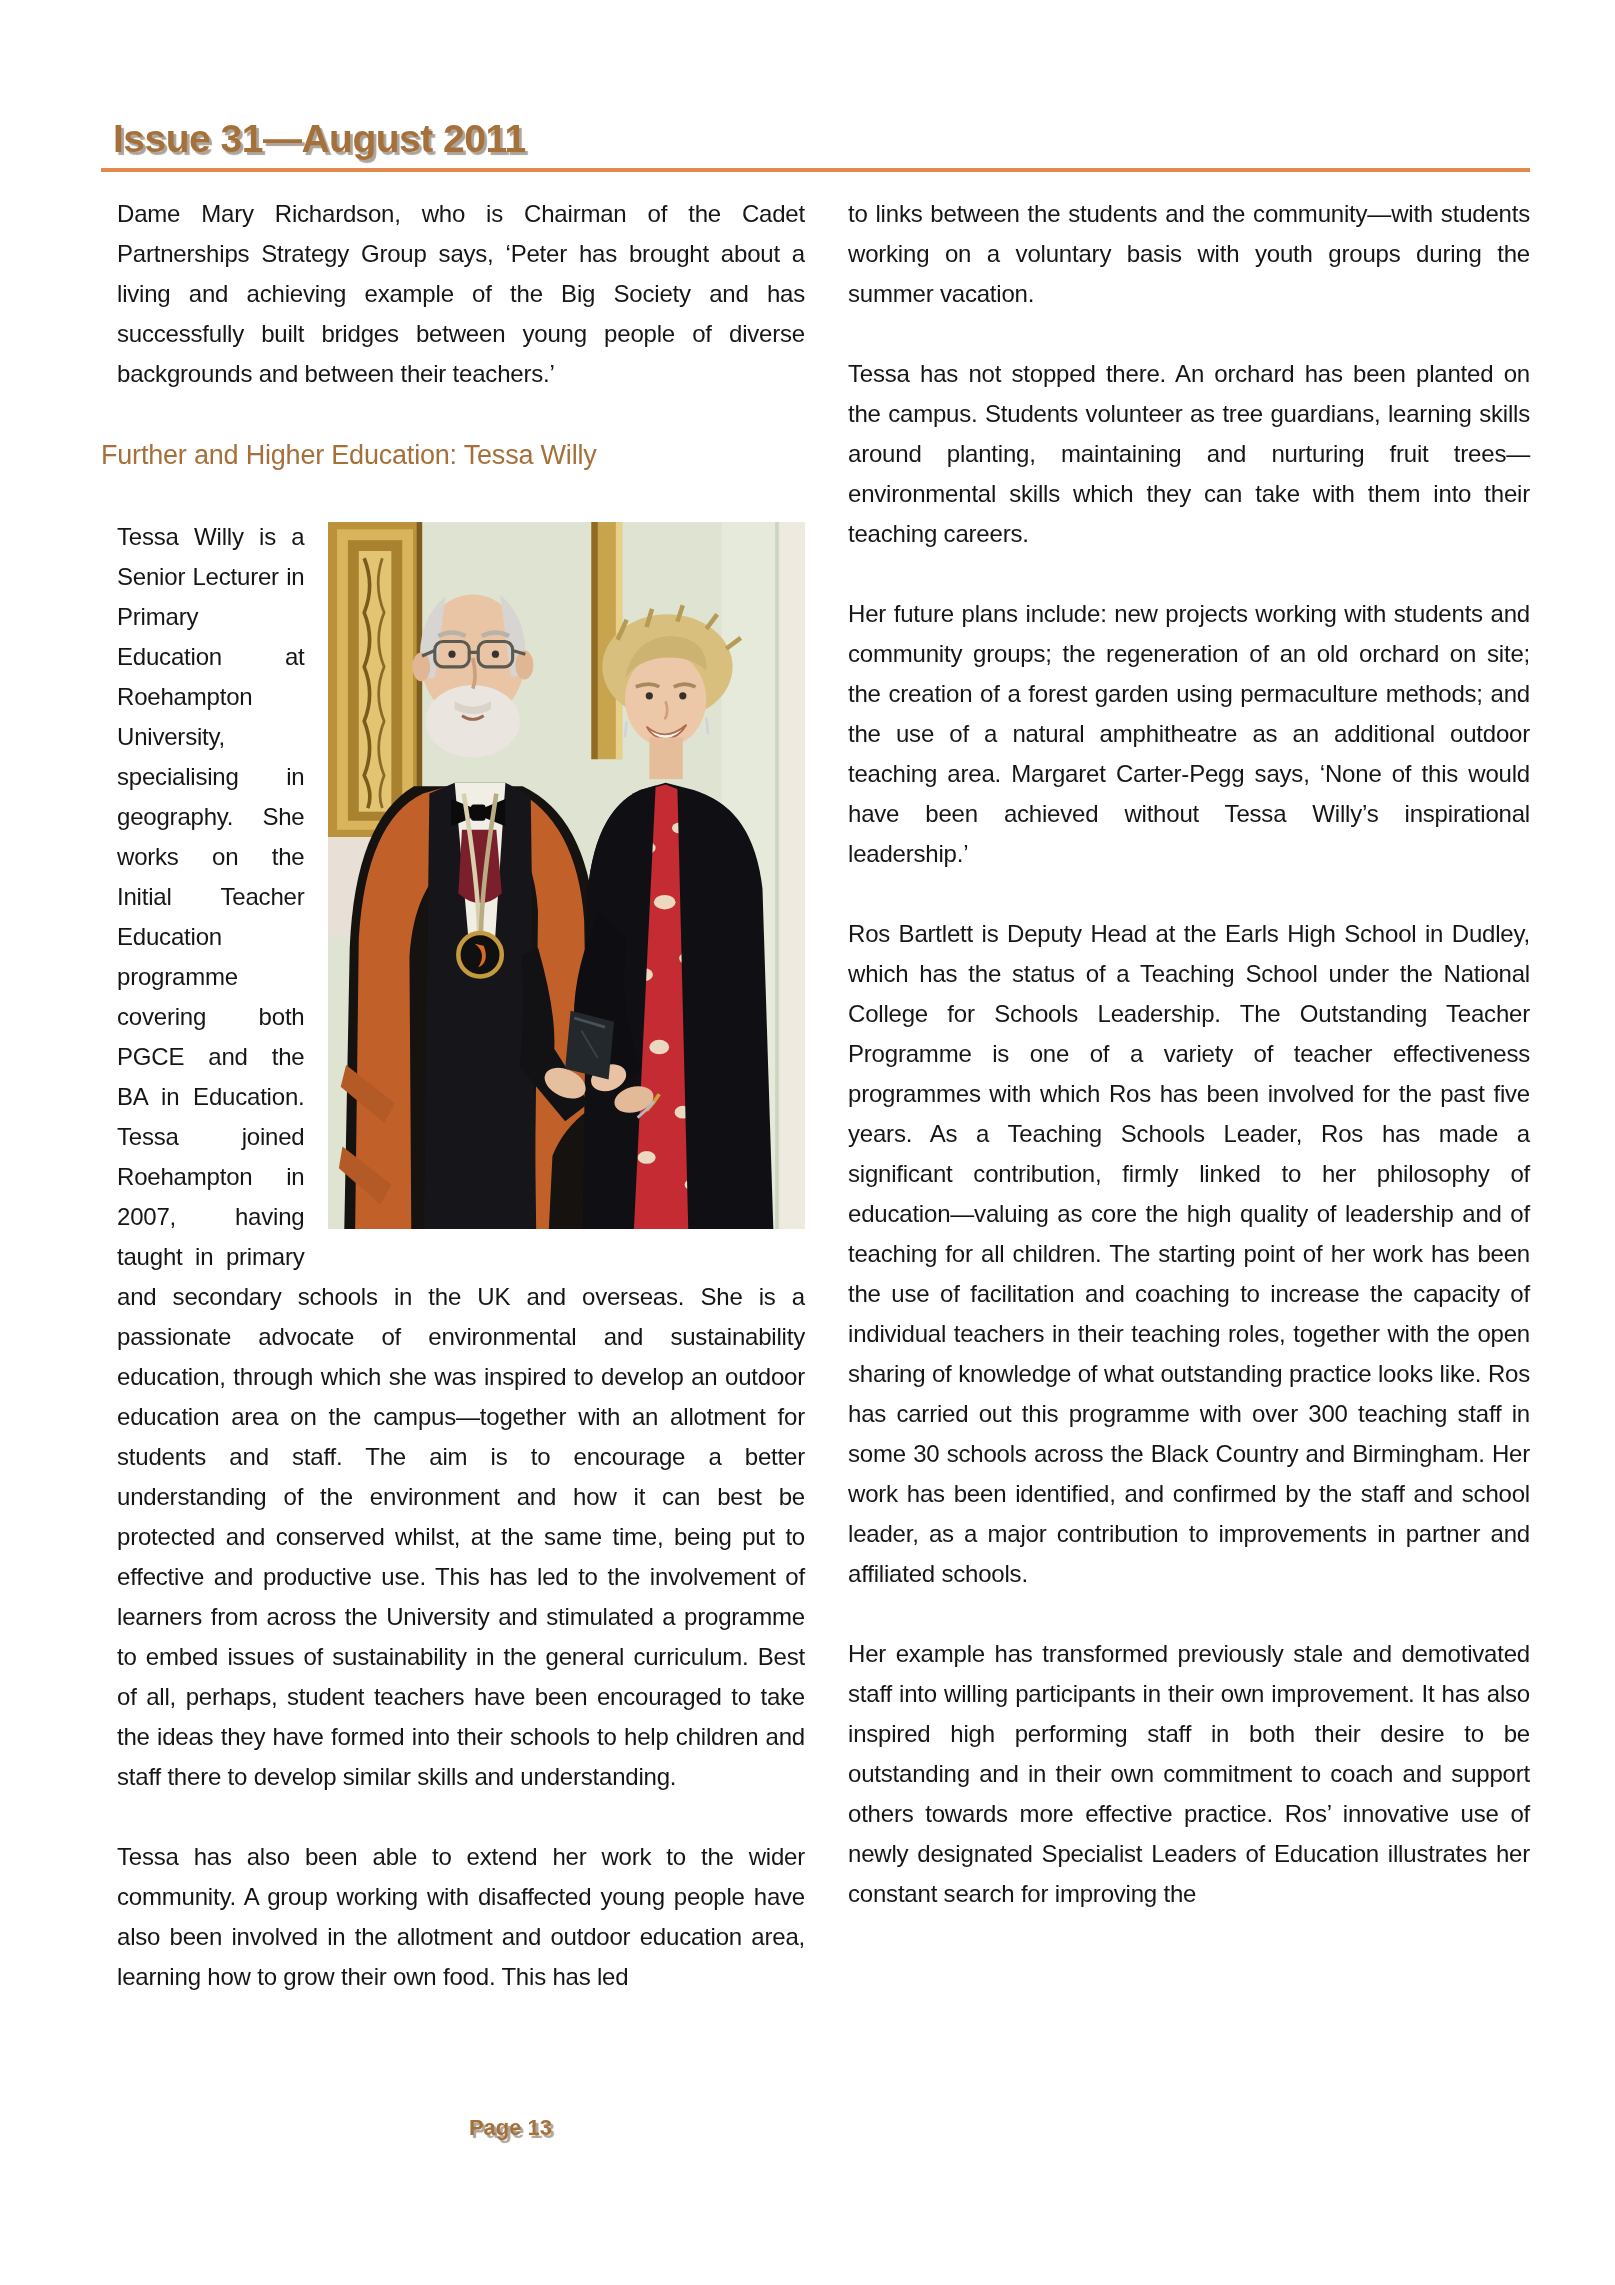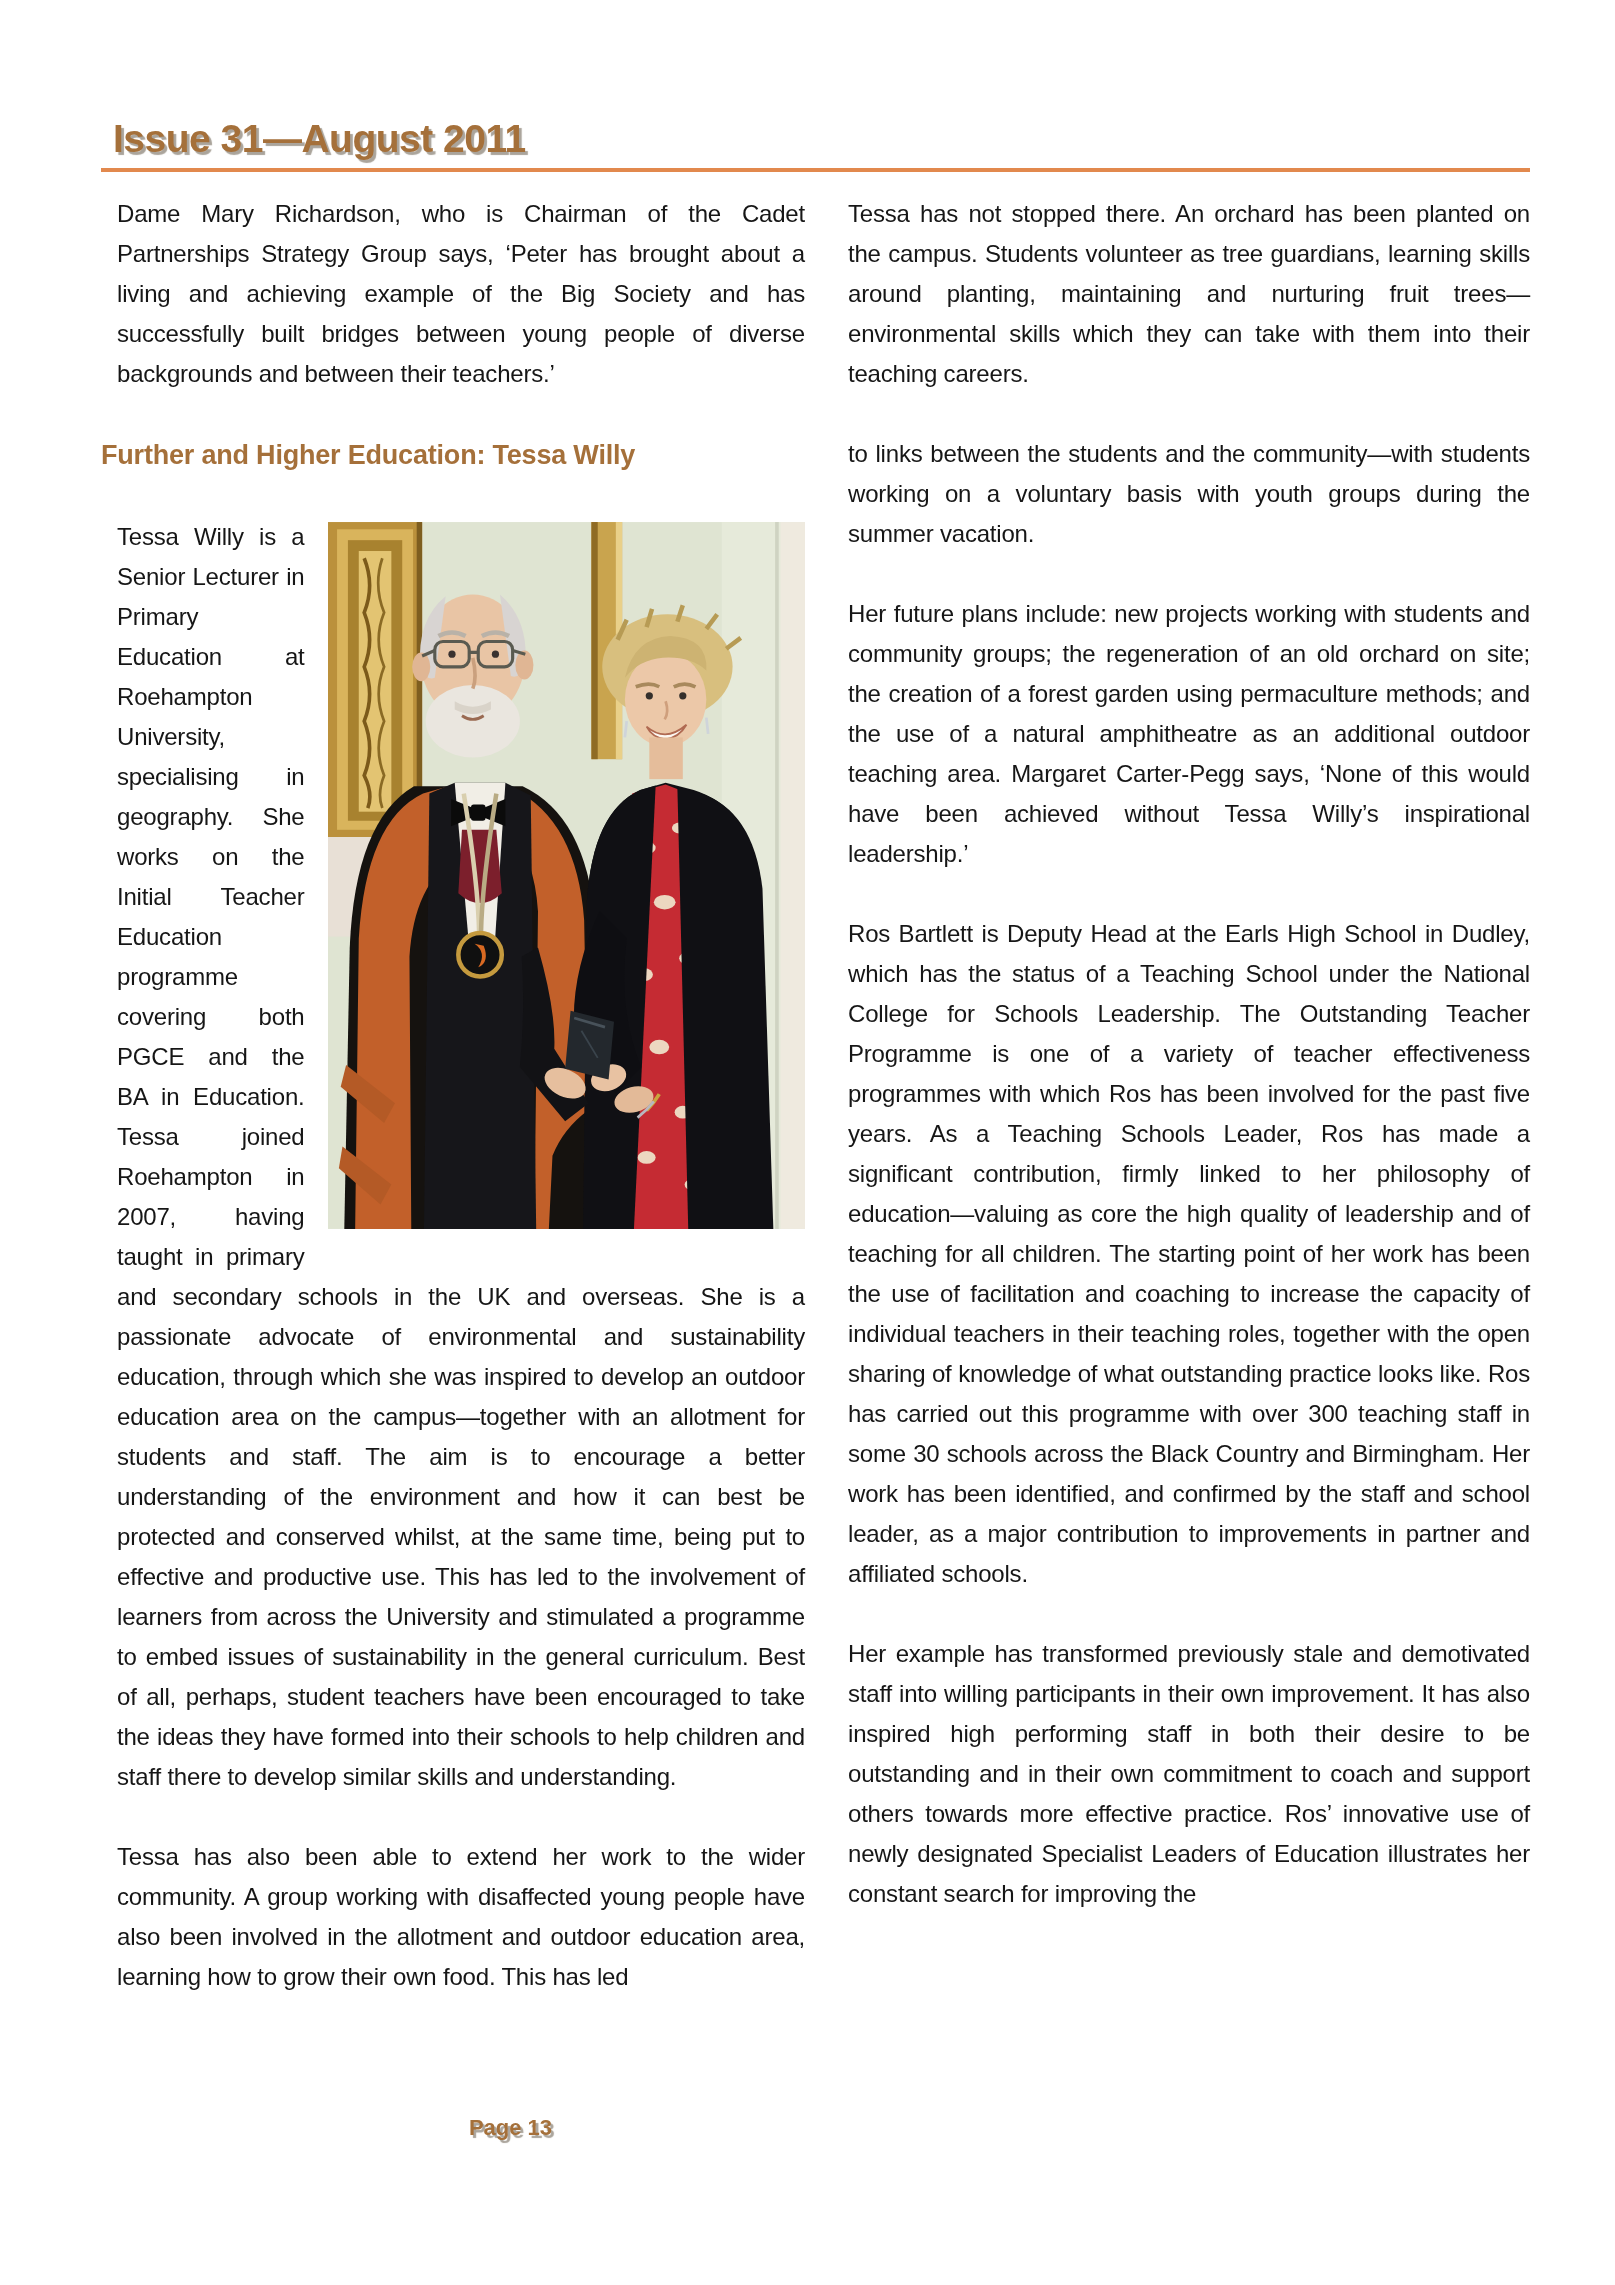--- a/index.html
+++ b/index.html
@@ -26,21 +26,21 @@
     position:absolute;top:194px;
     font-size:24px;line-height:40px;
     letter-spacing:-0.2px;
     text-align:justify;
   }
   .col-left{left:101px;width:704px;}
   .col-right{left:832px;width:698px;}
   .col p{margin:0 0 40px 16px;}
   .section-heading{
     margin:0 0 40px 0;
-    font-size:27px;line-height:43px;font-weight:bold;
+    font-size:27px;line-height:43px;font-weight:normal;
     letter-spacing:-0.2px;color:#a5703a;text-align:left;
   }
   .section-heading span{display:block;}
   .photo{
     float:right;
     width:477px;height:707px;
     margin:5.4px 0 12.7px 23.5px;
   }
   .photo svg{display:block;width:477px;height:707px;}
   .page-footer{
@@ -168,22 +168,22 @@
           </g>
         </svg>
       </span>
       <span>Tessa Willy is a Senior Lecturer in Primary Education at Roehampton University, specialising in geography. She works on the Initial Teacher Education programme covering both PGCE and the BA in Education. Tessa joined Roehampton in 2007, having taught in primary and secondary schools in the UK and overseas. She is a passionate advocate of environmental and sustainability education, through which she was inspired to develop an outdoor education area on the campus—together with an allotment for students and staff. The aim is to encourage a better understanding of the environment and how it can best be protected and conserved whilst, at the same time, being put to effective and productive use. This has led to the involvement of learners from across the University and stimulated a programme to embed issues of sustainability in the general curriculum. Best of all, perhaps, student teachers have been encouraged to take the ideas they have formed into their schools to help children and staff there to develop similar skills and understanding.</span>
     </p>
 
     <p>Tessa has also been able to extend her work to the wider community. A group working with disaffected young people have also been involved in the allotment and outdoor education area, learning how to grow their own food. This has led</p>
   </div>
 
   <div class="col col-right">
+    <p>to links between the students and the community—with students working on a voluntary basis with youth groups during the summer vacation.</p>
     <p>Tessa has not stopped there. An orchard has been planted on the campus. Students volunteer as tree guardians, learning skills around planting, maintaining and nurturing fruit trees—environmental skills which they can take with them into their teaching careers.</p>
-    <p>to links between the students and the community—with students working on a voluntary basis with youth groups during the summer vacation.</p>
     <p>Her future plans include: new projects working with students and community groups; the regeneration of an old orchard on site; the creation of a forest garden using permaculture methods; and the use of a natural amphitheatre as an additional outdoor teaching area. Margaret Carter-Pegg says, ‘None of this would have been achieved without Tessa Willy’s inspirational leadership.’</p>
 
 
     <p>Ros Bartlett is Deputy Head at the Earls High School in Dudley, which has the status of a Teaching School under the National College for Schools Leadership. The Outstanding Teacher Programme is one of a variety of teacher effectiveness programmes with which Ros has been involved for the past five years. As a Teaching Schools Leader, Ros has made a significant contribution, firmly linked to her philosophy of education—valuing as core the high quality of leadership and of teaching for all children. The starting point of her work has been the use of facilitation and coaching to increase the capacity of individual teachers in their teaching roles, together with the open sharing of knowledge of what outstanding practice looks like. Ros has carried out this programme with over 300 teaching staff in some 30 schools across the Black Country and Birmingham. Her work has been identified, and confirmed by the staff and school leader, as a major contribution to improvements in partner and affiliated schools.</p>
     <p>Her example has transformed previously stale and demotivated staff into willing participants in their own improvement. It has also inspired high performing staff in both their desire to be outstanding and in their own commitment to coach and support others towards more effective practice. Ros’ innovative use of newly designated Specialist Leaders of Education illustrates her constant search for improving the</p>
   </div>
 
   <div class="page-footer">Page 13</div>
 </div>
 

